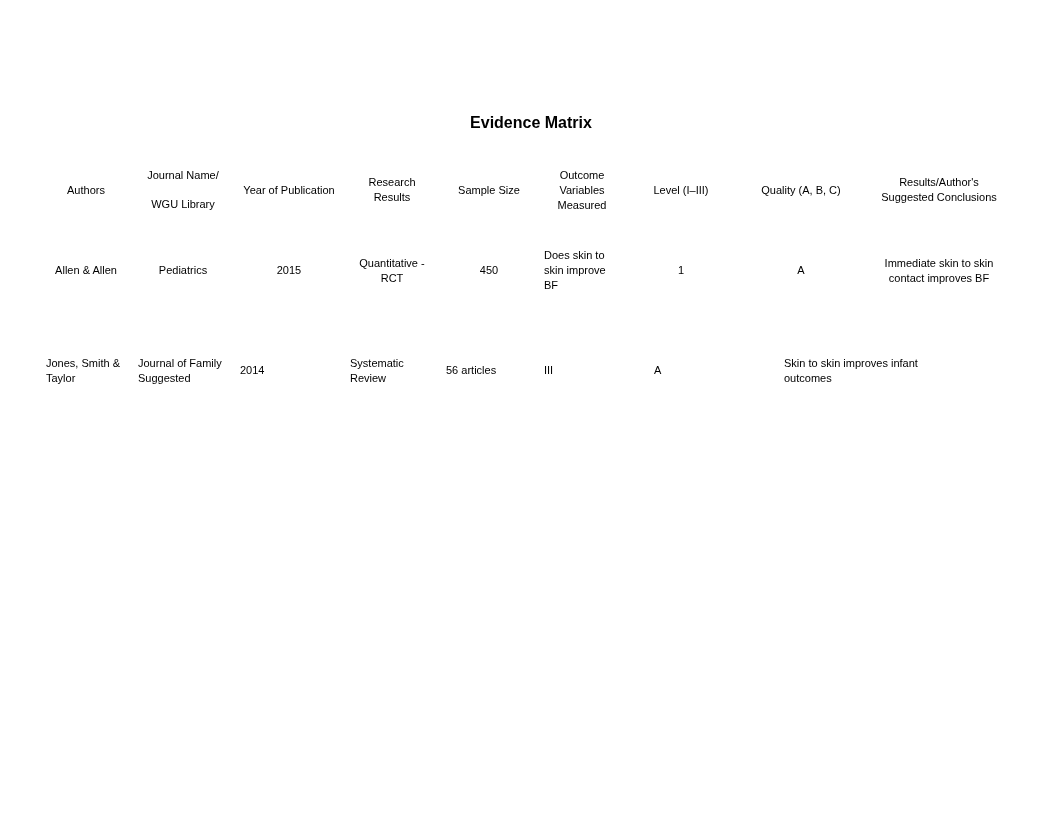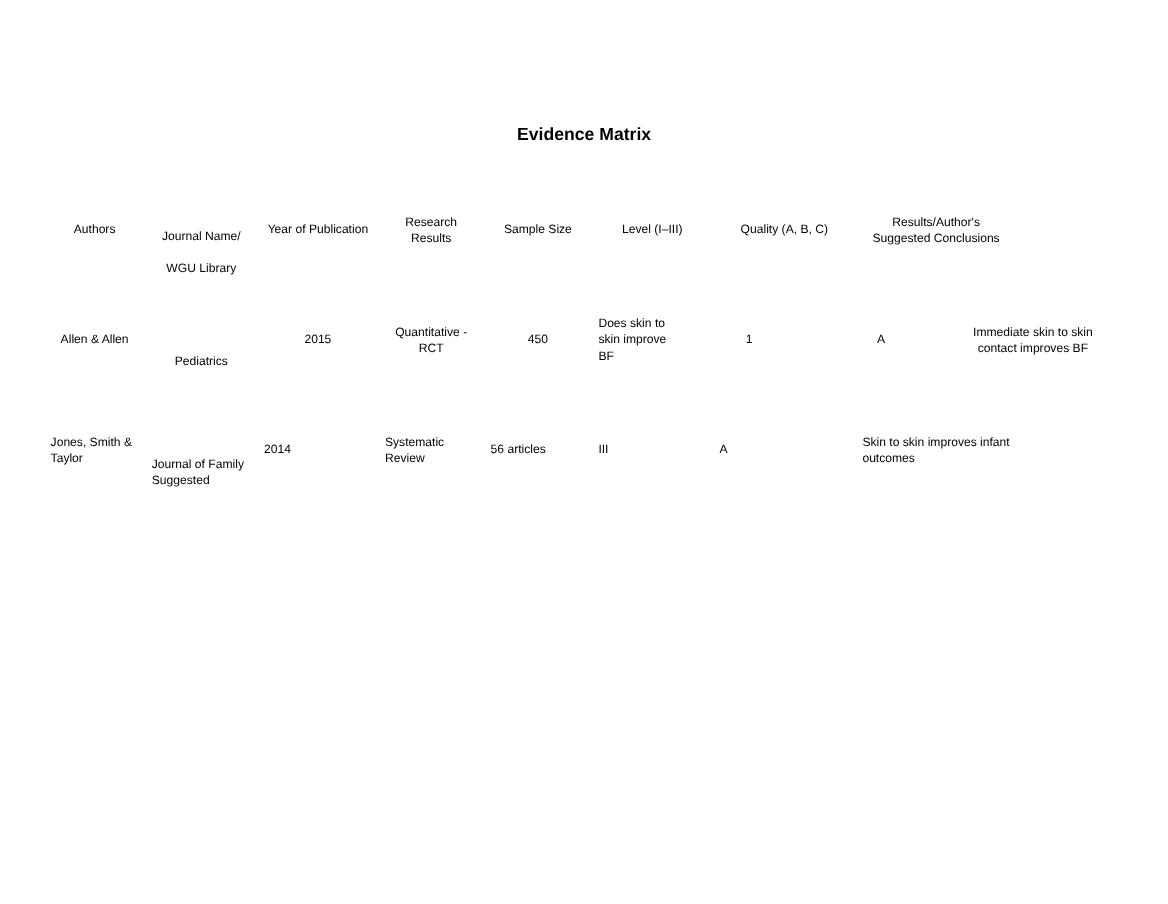--- a/index.html
+++ b/index.html
@@ -38,21 +38,21 @@
       padding: 0 6px;
       line-height: 1.35;
       display: flex;
       flex-direction: column;
       justify-content: center;
     }
     .center { text-align: center; align-items: center; }
     .left { text-align: left; align-items: flex-start; }
     
     .c-authors { width: 92px; }
-    .c-journal { width: 102px; margin-top: 40px; }
+    .c-journal { width: 102px; }
     .c-year    { width: 110px; }
     .c-design  { width: 96px; }
     .c-sample  { width: 98px; }
     .c-outcome { width: 88px; }
     .c-level   { width: 110px; }
     .c-quality { width: 130px; }
     .c-results { width: 146px; }
     .journal-sub { margin-top: 14px; text-align: right; }
   </style>
 </head>
@@ -64,20 +64,21 @@
 
   <div class="row header-row">
     <div class="cell center c-authors">Authors</div>
     <div class="cell center c-journal">
       <span>Journal Name/</span>
       <span class="journal-sub">WGU Library</span>
     </div>
     <div class="cell center c-year">Year of Publication</div>
     <div class="cell center c-design">Research Results</div>
     <div class="cell center c-sample">Sample Size</div>
+    <div class="cell center c-outcome">Outcome Variables Measured</div>
     <div class="cell center c-level">Level (I–III)</div>
     <div class="cell center c-quality">Quality (A, B, C)</div>
     <div class="cell center c-results">Results/Author's Suggested Conclusions</div>
   </div>
 
   <div class="row data-row-1">
     <div class="cell center c-authors">Allen &amp; Allen</div>
     <div class="cell center c-journal">Pediatrics</div>
     <div class="cell center c-year">2015</div>
     <div class="cell center c-design">Quantitative - RCT</div>

